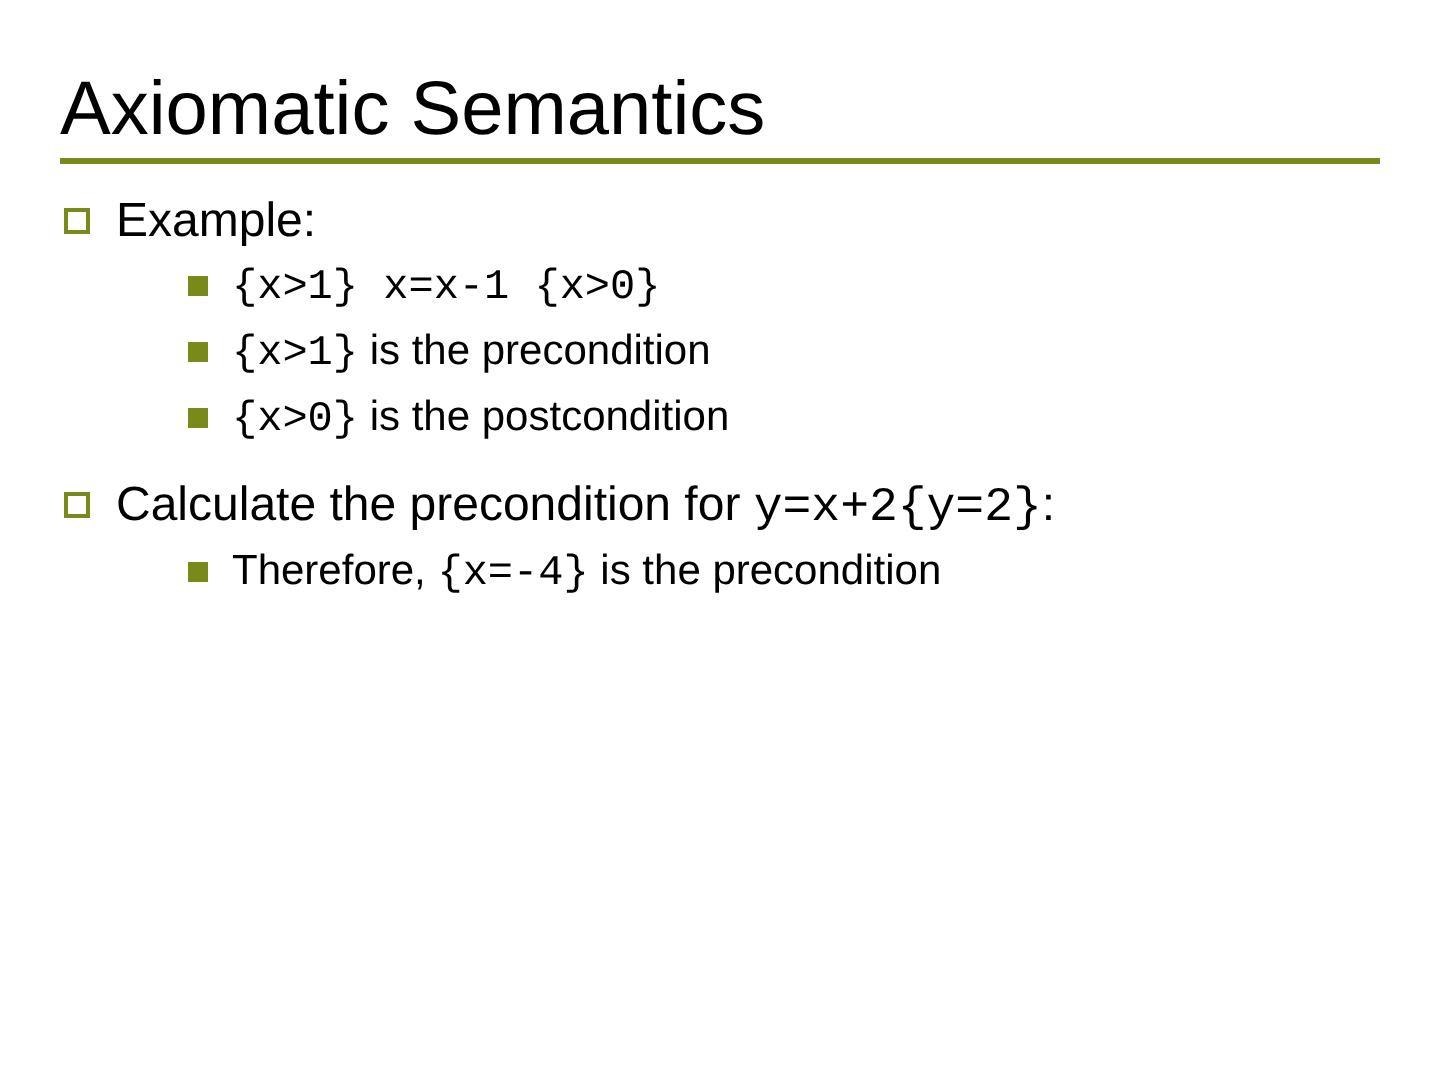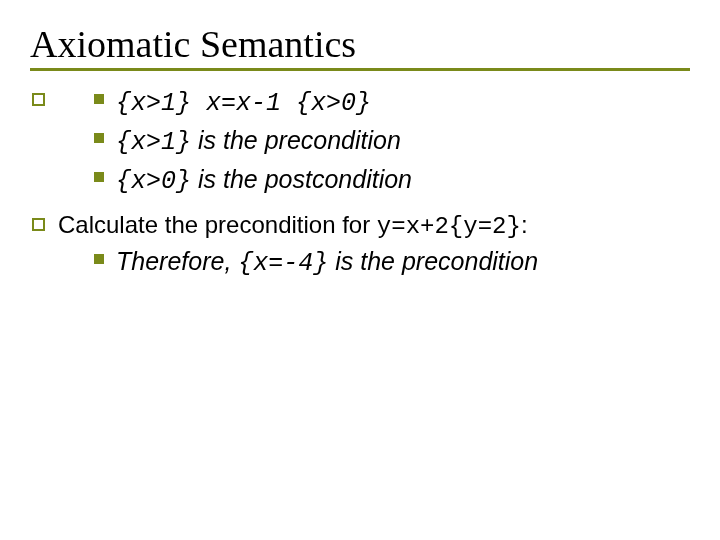--- a/index.html
+++ b/index.html
@@ -10,24 +10,24 @@
     font-family: Verdana, Geneva, sans-serif;
     background: #fff;
     color: #000;
     box-sizing: border-box;
     overflow: hidden;
   }
   .slide {
     padding: 18px 30px 20px 30px;
   }
   .title {
-    font-family: Liberation Serif, serif;
+    font-family: Liberation Sans, sans-serif;
     font-size: 38px;
     font-weight: normal;
-    margin: 4px 0 2px 0;
+    margin: 16px 0 2px 0;
   }
   .rule {
     border: none;
     border-top: 3px solid #7a8a1a;
     margin: 0 0 14px 0;
   }
   ul.level1 {
     list-style: none;
     padding: 0;
     margin: 0;
@@ -50,24 +50,23 @@
     box-sizing: border-box;
   }
   ul.level2 {
     list-style: none;
     padding: 0;
     margin: 2px 0 6px 34px;
   }
   ul.level2 > li {
     position: relative;
     padding-left: 24px;
-    font-size: 25px;
+    font-size: 21px;
     line-height: 1.35;
     margin-bottom: 3px;
-    font-style: italic;
   }
   ul.level2 > li::before {
     content: "";
     position: absolute;
     left: 2px;
     top: 9px;
     width: 10px;
     height: 10px;
     background: #7a8a1a;
   }
@@ -80,20 +79,21 @@
 </style>
 </head>
 <body>
 
 <div class="slide">
   <h1 class="title">Axiomatic Semantics</h1>
   <hr class="rule">
 
   <ul class="level1">
     <li>
+      <span>Example:</span>
       <ul class="level2">
         <li>
           <span class="code">{x&gt;1} x=x-1 {x&gt;0}</span>
         </li>
         <li>
           <span class="code">{x&gt;1}</span><span> is the precondition</span>
         </li>
         <li>
           <span class="code">{x&gt;0}</span><span> is the postcondition</span>
         </li>

